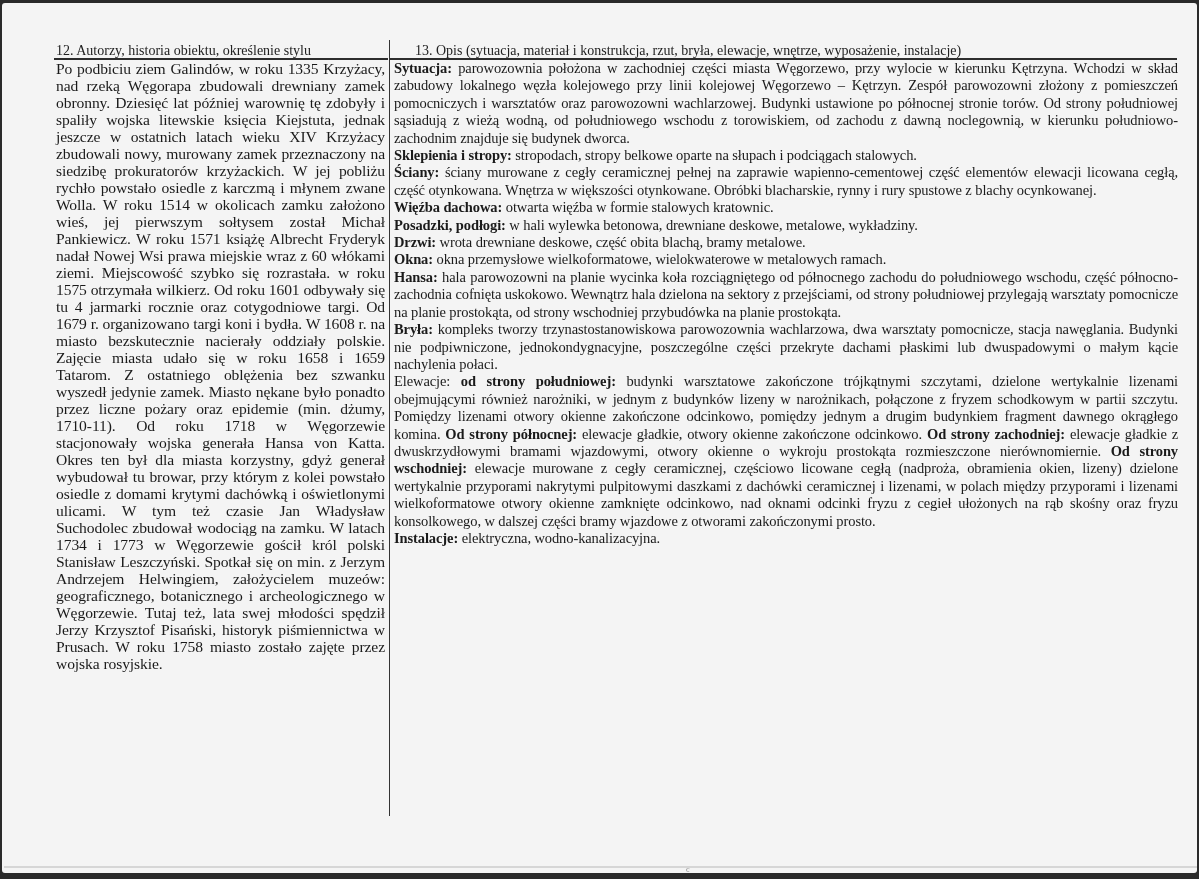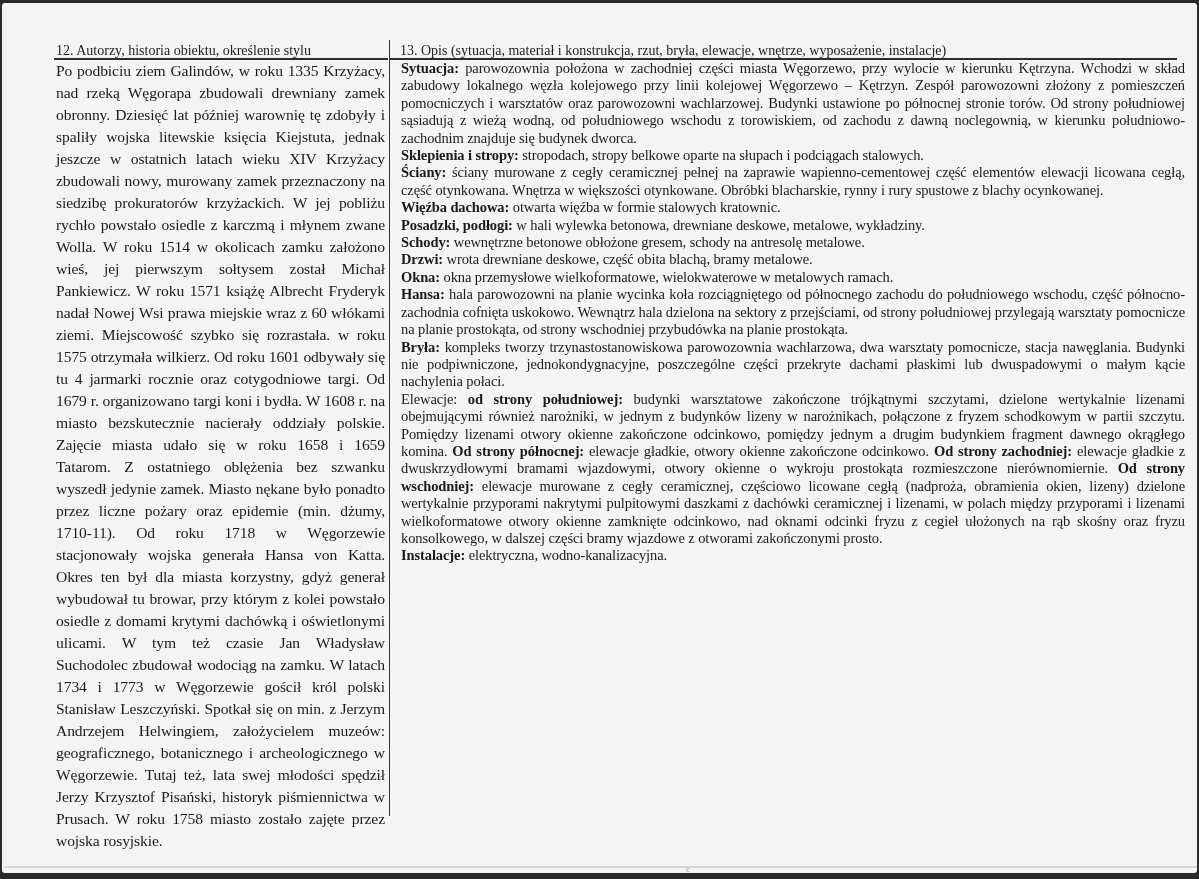--- a/index.html
+++ b/index.html
@@ -34,21 +34,21 @@
   }
   .col-head {
     position: absolute;
     top: 44px;
     font-size: 14px;
     line-height: 13px;
     white-space: nowrap;
     color: #222;
   }
   .col-head.left { left: 56px; }
-  .col-head.right { left: 400px; }
+  .col-head.right { left: 415px; }
   .head-rule {
     position: absolute;
     top: 58px;
     height: 2px;
     background: #2d2d2d;
   }
   .head-rule.left { left: 54px; width: 334px; }
   .head-rule.right { left: 390px; width: 787px; }
   .divider {
     position: absolute;
@@ -57,34 +57,33 @@
     width: 1px;
     height: 776px;
     background: #333;
   }
   .left-text {
     position: absolute;
     left: 56px;
     top: 60px;
     width: 329px;
     font-size: 15.6px;
-    line-height: 22px;
+    line-height: 17px;
     text-align: justify;
     letter-spacing: -0.1px;
   }
   .right-text {
     position: absolute;
     left: 394px;
     top: 60px;
     width: 784px;
     font-size: 14.5px;
     line-height: 17.4px;
     text-align: justify;
     letter-spacing: -0.1px;
-    margin-left: 7px;
   }
   .right-text p {
     margin: 0;
   }
   .right-text b {
     font-weight: bold;
   }
   .scan-mark {
     position: absolute;
     left: 686px;
@@ -108,21 +107,20 @@
 <div class="divider"></div>
 
 <div class="left-text">Po podbiciu ziem Galindów, w roku 1335 Krzyżacy, nad rzeką Węgorapa zbudowali drewniany zamek obronny. Dziesięć lat później warownię tę zdobyły i spaliły wojska litewskie księcia Kiejstuta, jednak jeszcze w ostatnich latach wieku XIV Krzyżacy zbudowali nowy, murowany zamek przeznaczony na siedzibę prokuratorów krzyżackich. W jej pobliżu rychło powstało osiedle z karczmą i młynem zwane Wolla. W roku 1514 w okolicach zamku założono wieś, jej pierwszym sołtysem został Michał Pankiewicz. W roku 1571 książę Albrecht Fryderyk nadał Nowej Wsi prawa miejskie wraz z 60 włókami ziemi. Miejscowość szybko się rozrastała. w roku 1575 otrzymała wilkierz. Od roku 1601 odbywały się tu 4 jarmarki rocznie oraz cotygodniowe targi. Od 1679 r. organizowano targi koni i bydła. W 1608 r. na miasto bezskutecznie nacierały oddziały polskie. Zajęcie miasta udało się w roku 1658 i 1659 Tatarom. Z ostatniego oblężenia bez szwanku wyszedł jedynie zamek. Miasto nękane było ponadto przez liczne pożary oraz epidemie (min. dżumy, 1710-11). Od roku 1718 w Węgorzewie stacjonowały wojska generała Hansa von Katta. Okres ten był dla miasta korzystny, gdyż generał wybudował tu browar, przy którym z kolei powstało osiedle z domami krytymi dachówką i oświetlonymi ulicami. W tym też czasie Jan Władysław Suchodolec zbudował wodociąg na zamku. W latach 1734 i 1773 w Węgorzewie gościł król polski Stanisław Leszczyński. Spotkał się on min. z Jerzym Andrzejem Helwingiem, założycielem muzeów: geograficznego, botanicznego i archeologicznego w Węgorzewie. Tutaj też, lata swej młodości spędził Jerzy Krzysztof Pisański, historyk piśmiennictwa w Prusach. W roku 1758 miasto zostało zajęte przez wojska rosyjskie.</div>
 
 <div class="right-text">
   <p><b>Sytuacja:</b><span> parowozownia położona w zachodniej części miasta Węgorzewo, przy wylocie w kierunku Kętrzyna. Wchodzi w skład  zabudowy lokalnego węzła kolejowego przy linii kolejowej Węgorzewo – Kętrzyn. Zespół parowozowni złożony z pomieszczeń pomocniczych i warsztatów oraz parowozowni wachlarzowej.  Budynki ustawione po północnej stronie torów. Od strony południowej sąsiadują z wieżą wodną, od południowego wschodu  z torowiskiem, od zachodu z dawną noclegownią, w kierunku południowo-zachodnim znajduje się budynek dworca.</span></p>
   <p><b>Sklepienia i stropy:</b><span> stropodach, stropy belkowe oparte na słupach i podciągach stalowych.</span></p>
   <p><b>Ściany:</b><span> ściany murowane z cegły ceramicznej pełnej na zaprawie wapienno-cementowej  część elementów elewacji licowana cegłą, część otynkowana. Wnętrza w większości otynkowane. Obróbki blacharskie, rynny i rury spustowe  z blachy ocynkowanej.</span></p>
   <p><b>Więźba dachowa:</b><span> otwarta  więźba w formie stalowych kratownic.</span></p>
   <p><b>Posadzki, podłogi:</b><span> w hali wylewka betonowa, drewniane deskowe, metalowe, wykładziny.</span></p>
-  <p><b>Schody:</b><span> wewnętrzne betonowe obłożone gresem, schody na antresolę metalowe.</span></p>
   <p><b>Drzwi:</b><span> wrota drewniane deskowe, część obita blachą, bramy metalowe.</span></p>
   <p><b>Okna:</b><span> okna przemysłowe wielkoformatowe, wielokwaterowe w metalowych ramach.</span></p>
   <p><b>Hansa:</b><span> hala parowozowni na planie wycinka koła rozciągniętego od północnego zachodu do południowego wschodu, część północno-zachodnia cofnięta uskokowo. Wewnątrz hala dzielona na sektory z przejściami, od strony południowej przylegają warsztaty pomocnicze na planie prostokąta, od strony wschodniej  przybudówka na planie prostokąta.</span></p>
   <p><b>Bryła:</b><span> kompleks tworzy trzynastostanowiskowa parowozownia wachlarzowa, dwa warsztaty pomocnicze, stacja nawęglania. Budynki nie podpiwniczone, jednokondygnacyjne, poszczególne części przekryte dachami płaskimi lub dwuspadowymi o małym kącie nachylenia połaci.</span></p>
   <p><span>Elewacje: </span><b>od strony południowej:</b><span> budynki warsztatowe zakończone trójkątnymi szczytami, dzielone wertykalnie lizenami obejmującymi również narożniki, w jednym z budynków lizeny w narożnikach, połączone z fryzem schodkowym w partii szczytu. Pomiędzy lizenami otwory okienne zakończone odcinkowo, pomiędzy jednym a drugim budynkiem fragment dawnego okrągłego komina. </span><b>Od strony północnej:</b><span> elewacje gładkie, otwory okienne zakończone odcinkowo. </span><b>Od strony zachodniej:</b><span> elewacje gładkie z dwuskrzydłowymi bramami wjazdowymi, otwory okienne o wykroju prostokąta rozmieszczone nierównomiernie. </span><b>Od strony wschodniej:</b><span> elewacje murowane z cegły ceramicznej, częściowo licowane cegłą (nadproża, obramienia okien, lizeny) dzielone wertykalnie przyporami nakrytymi pulpitowymi daszkami z dachówki ceramicznej i lizenami, w polach między przyporami i lizenami wielkoformatowe otwory okienne zamknięte odcinkowo, nad oknami odcinki fryzu  z cegieł ułożonych na rąb skośny oraz fryzu konsolkowego, w dalszej części bramy wjazdowe z otworami zakończonymi prosto.</span></p>
   <p><b>Instalacje:</b><span> elektryczna, wodno-kanalizacyjna.</span></p>
 </div>
 
 <div class="scan-mark">c</div>
 

